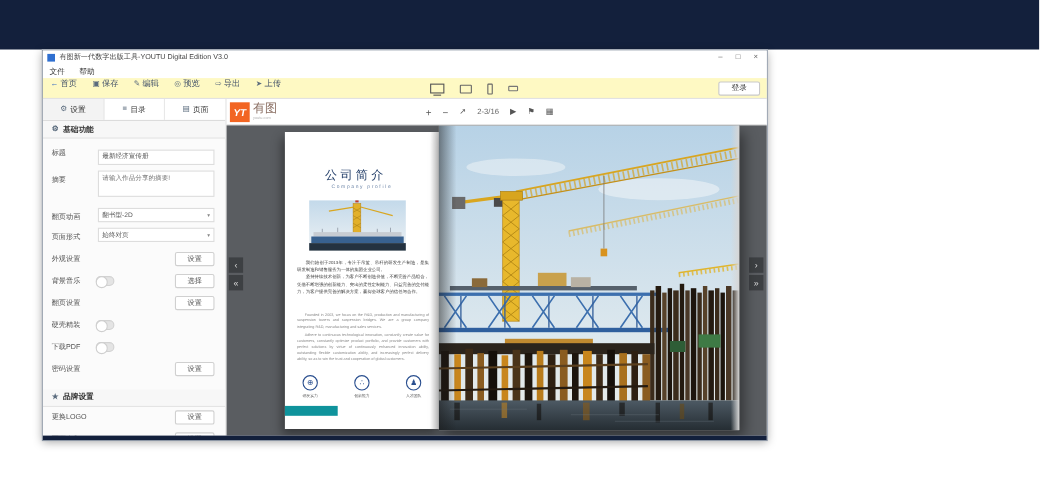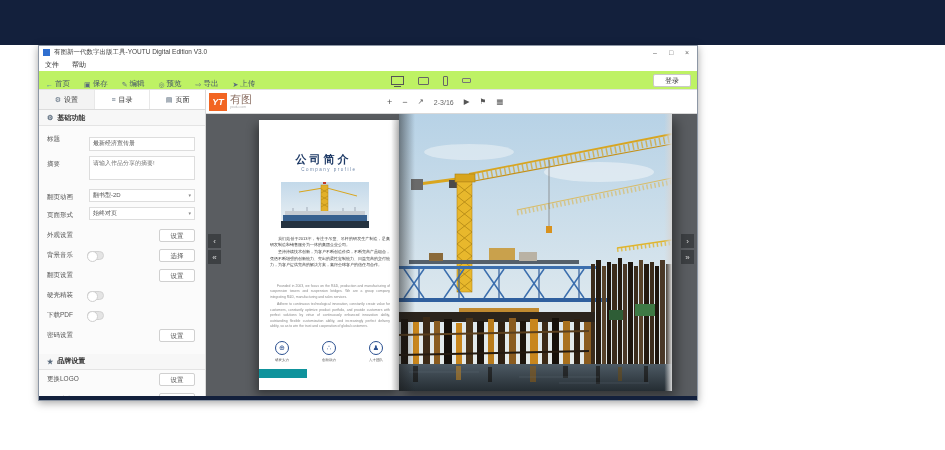--- a/index.html
+++ b/index.html
@@ -12,22 +12,22 @@
          border:1px solid #8d97a5; box-shadow:0 2px 8px rgba(0,0,0,.35); }
 
   .titlebar { height:13px; display:flex; align-items:center; padding:0 2px 0 4px; background:#fff; }
   .win-ico { width:7px; height:7px; background:#2f6fd0; margin-right:4px; flex:0 0 auto; }
   .win-title { font-size:6.5px; color:#444; flex:1; white-space:nowrap; overflow:hidden; }
   .win-ctrl { width:16px; text-align:center; font-size:7px; color:#666; line-height:13px; cursor:default; }
 
   .menubar { height:12px; display:flex; align-items:center; gap:13px; padding-left:6px; background:#fff; }
   .menu-item { font-size:7px; color:#333; }
 
-  .toolbar { height:19px; display:flex; align-items:flex-end; gap:14px; padding-left:7px;
-             border-bottom:1px solid #e2e2e2; position:relative; background:#bef264; }
+  .toolbar { height:19px; display:flex; align-items:flex-start; gap:14px; padding-left:7px;
+             border-bottom:1px solid #e2e2e2; position:relative; background:#fef9c3; }
   .tb-btn { font-size:7.5px; color:#44536a; display:flex; align-items:center; gap:2px; white-space:nowrap; }
   .ico { font-size:7px; color:#5a6b7d; line-height:1; }
   .ico.blue { color:#3a6fc4; }
   .devices { position:absolute; left:352px; top:0; height:19px; display:flex; align-items:center; gap:14px; }
   .dev-desktop { width:13px; height:9px; border:1px solid #555; position:relative; }
   .dev-desktop::after { content:""; position:absolute; left:2px; bottom:-3px; width:7px; height:2px; border-bottom:1px solid #555; }
   .dev-tablet { width:11px; height:8px; border:1px solid #666; border-radius:1px; }
   .dev-phone { width:5px; height:10px; border:1px solid #666; border-radius:1px; }
   .dev-mini { width:9px; height:5px; border:1px solid #777; border-radius:1px; }
   .login { position:absolute; right:6px; top:3px; width:38px; height:13px; background:#fff;
@@ -93,21 +93,21 @@
   .page-right { position:absolute; left:193px; top:0; width:273px; height:277px; background:#fff;
                 box-shadow:4px 6px 12px rgba(0,0,0,.45); z-index:2; }
   .lp-spine { position:absolute; right:0; top:0; bottom:0; width:8px;
               background:linear-gradient(to left, rgba(0,0,0,.22), rgba(0,0,0,0)); }
   .spine-shadow { position:absolute; left:0; top:0; bottom:0; width:16px;
                   background:linear-gradient(to right, rgba(25,25,25,.5), rgba(25,25,25,0)); }
   .curl { position:absolute; right:0; top:0; bottom:0; width:9px;
           background:linear-gradient(to left, #d6d6d6 0%, rgba(255,255,255,0) 85%); }
 
   .lp-title { position:absolute; top:32px; left:0; right:11px; text-align:center; font-size:11px;
-              font-weight:bold; color:#1e3a66; letter-spacing:3px; }
+              font-weight:normal; color:#1e3a66; letter-spacing:3px; }
   .lp-sub { position:absolute; top:47px; left:0; right:0; text-align:center; font-size:4.5px;
             color:#6e86a8; letter-spacing:1.5px; }
   .lp-img { position:absolute; top:62px; left:22px; width:88px; height:46px; }
   .lp-zh { position:absolute; top:116px; left:11px; right:9px; font-size:4px; line-height:1.55;
            color:#3a3a3a; text-align:justify; }
   .lp-zh p { margin-bottom:1px; text-indent:8px; }
   .lp-en { position:absolute; top:164px; left:11px; right:9px; font-size:3.4px; line-height:1.6;
            color:#8a8a8a; text-align:justify; }
   .lp-en p { margin-bottom:2px; text-indent:7px; }
   .lp-features { position:absolute; top:221px; left:0; right:0; display:flex; justify-content:center; gap:21px; }

